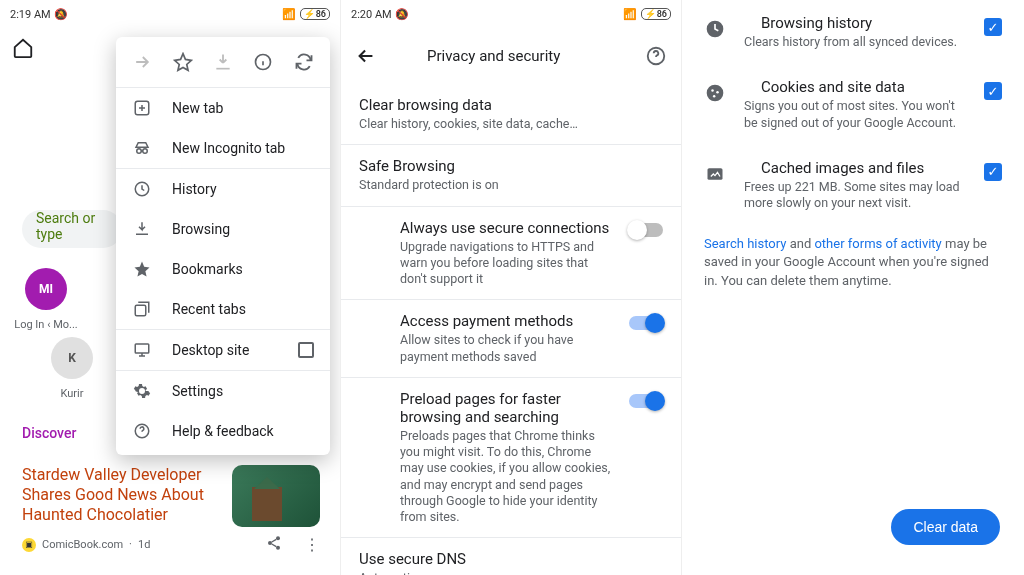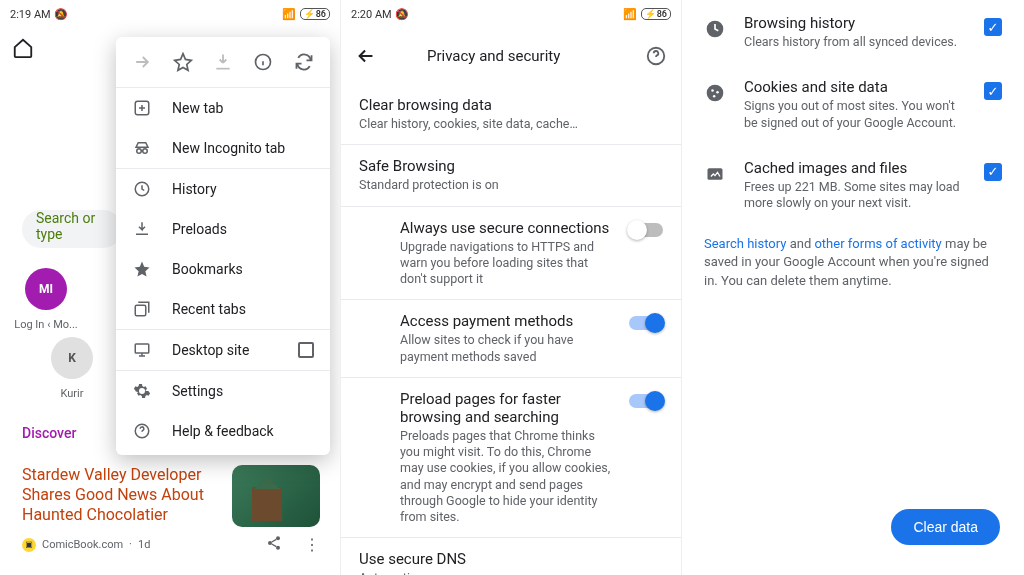--- a/index.html
+++ b/index.html
@@ -61,21 +61,21 @@
 .toggle.on { background: #a8c7fa; }
 .toggle.on .toggle-knob { background: #1a73e8; right: -2px; }
 
 
 .time-range-row { display: flex; justify-content: space-between; align-items: center; padding: 18px 22px 6px; }
 .tr-label { font-size: 14px; color: #5f6368; }
 .tr-value { font-size: 14px; color: #202124; display: flex; align-items: center; gap: 18px; }
 .clear-item { display: flex; align-items: flex-start; padding: 14px 22px; gap: 18px; }
 .clear-icon { width: 22px; height: 22px; display: flex; align-items: center; justify-content: center; color: #5f6368; font-size: 17px; flex-shrink: 0; margin-top: 4px; }
 .clear-text { flex: 1; }
-.clear-title { font-size: 15px; color: #202124; }
+.clear-title { font-size: 15px; color: #202124; margin-left: 17px; }
 .clear-sub { font-size: 12.5px; color: #5f6368; margin-top: 2px; line-height: 1.3; }
 .checkbox { width: 18px; height: 18px; background: #1a73e8; border-radius: 3px; display: flex; align-items: center; justify-content: center; color: #fff; font-size: 13px; flex-shrink: 0; margin-top: 4px; }
 .info-text { padding: 10px 22px; font-size: 13px; color: #5f6368; line-height: 1.4; }
 .info-text .link { color: #1a73e8; }
 .clear-btn { position: absolute; right: 24px; bottom: 30px; background: #1a73e8; color: #fff; border: none; border-radius: 20px; padding: 10px 22px; font-size: 14px; font-weight: 500; }
 
 svg { display: block; }
 </style>
 </head>
 <body>
@@ -216,21 +216,21 @@
           </svg>
         </span>
       <span class="mi-label">History</span>
     </div>
     <div class="menu-item">
       <span class="mi-icon">
           <svg width="18" height="18" viewBox="0 0 24 24" fill="none" stroke="currentColor" stroke-width="2">
             <path d="M12 3v10l-4-4m4 4l4-4M4 19h16"></path>
           </svg>
         </span>
-      <span class="mi-label">Preloads</span>
+      <span class="mi-label">Browsing</span>
     </div>
     <div class="menu-item">
       <span class="mi-icon">
           <svg width="18" height="18" viewBox="0 0 24 24" fill="currentColor">
             <path d="M12 2l2.9 6.9L22 10l-5.5 5 1.6 7L12 18.5 5.9 22l1.6-7L2 10l7.1-1.1z"></path>
           </svg>
         </span>
       <span class="mi-label">Bookmarks</span>
     </div>
     <div class="menu-item">

